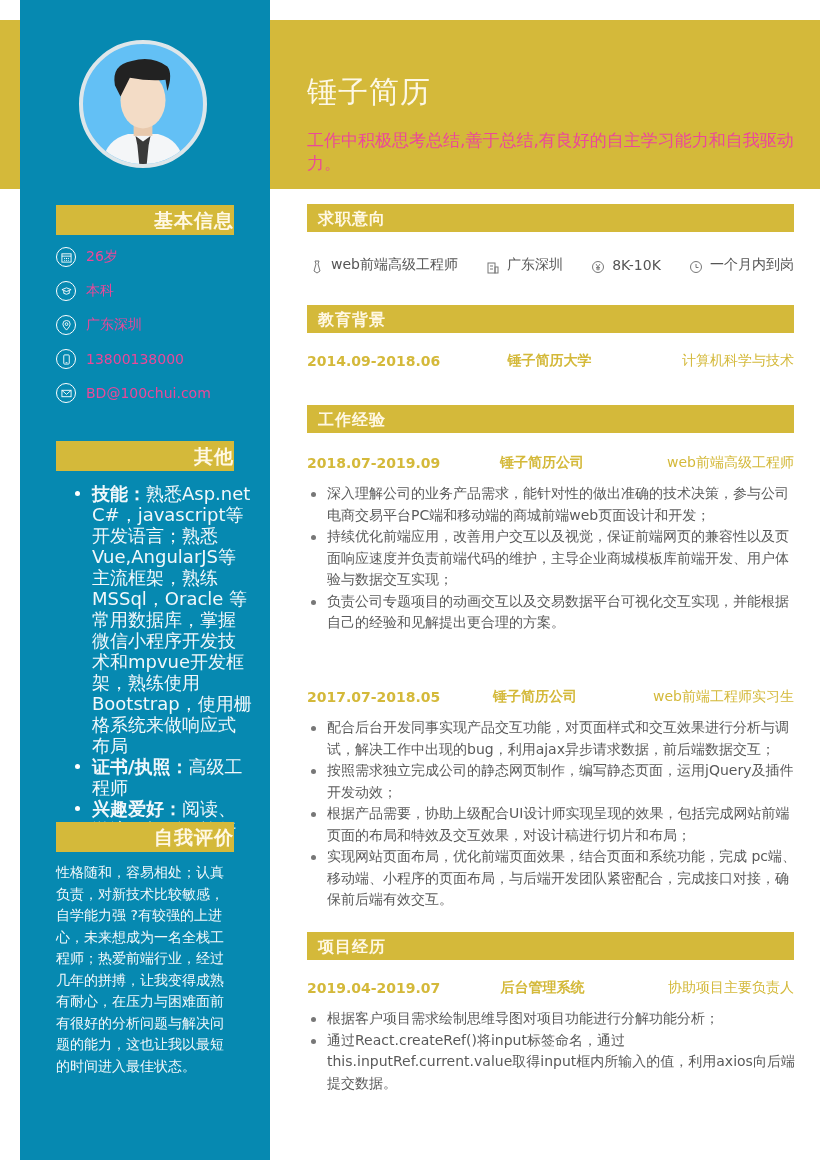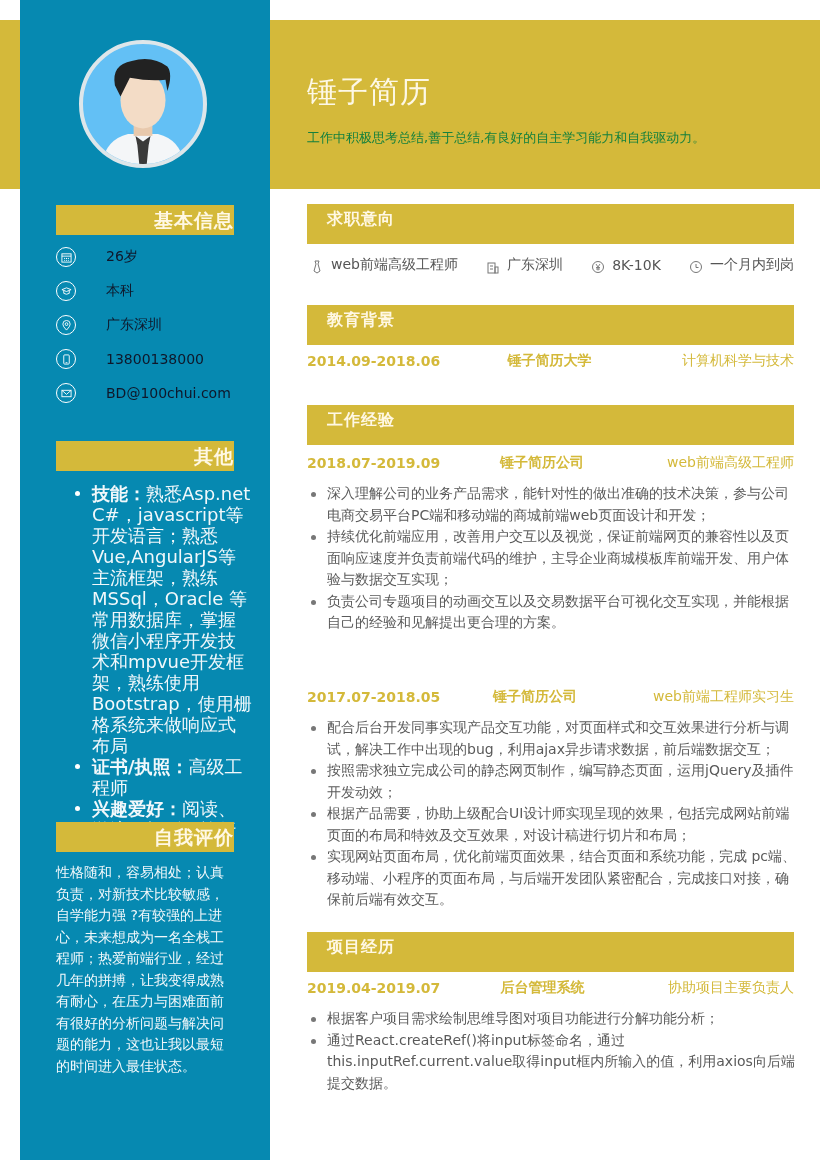--- a/index.html
+++ b/index.html
@@ -3,36 +3,36 @@
 <meta charset="utf-8">
 <style>
   * { box-sizing: border-box; margin: 0; padding: 0; }
   body { width: 820px; height: 1160px; background: #ffffff; position: relative; overflow: hidden;
          font-family: "DejaVu Sans", "Liberation Sans", sans-serif; }
   .header-band { position: absolute; left: 0; top: 20px; width: 820px; height: 169px; background: #d4b93a; }
   .sidebar { position: absolute; left: 20px; top: 0; width: 250px; height: 1160px; background: #0689b1; }
   .avatar { position: absolute; left: 79px; top: 40px; width: 128px; height: 128px; border-radius: 50%;
             background: #63c0f5; border: 4px solid #dde6ea; overflow: hidden; }
   .title { position: absolute; left: 307px; top: 72px; font-size: 30px; color: #fdf8e6; font-weight: normal; letter-spacing: 1px; }
-  .subtitle { position: absolute; left: 307px; top: 129px; font-size: 13px; color: #15803d; }
+  .subtitle { position: absolute; left: 307px; top: 129px; font-size: 17px; color: #ec4899; }
 
   .side-head { position: absolute; left: 56px; width: 178px; height: 30px; background: #d4b93a; color: #fff8e4;
                font-weight: bold; font-size: 19px; text-align: right; line-height: 30px; letter-spacing: 1px; }
-  .info-item { position: absolute; left: 56px; height: 22px; display: flex; align-items: center; color: #0f172a; font-size: 14px; gap: 20px; }
+  .info-item { position: absolute; left: 56px; height: 22px; display: flex; align-items: center; color: #ec4899; font-size: 14px; }
   .info-icon { width: 20px; height: 20px; border: 1.3px solid #ffffff; border-radius: 50%; display: flex; align-items: center; justify-content: center; margin-right: 10px; }
   .info-icon svg { width: 11px; height: 11px; }
 
   .others { position: absolute; left: 72px; top: 483px; width: 180px; color: #f1f8fb; font-size: 18px; line-height: 21px; list-style: none; }
   .others li { position: relative; padding-left: 20px; }
   .others li::before { content: ""; position: absolute; left: 3px; top: 8px; width: 5px; height: 5px; border-radius: 50%; background: #ffffff; }
   .others b { font-weight: bold; }
   .self-eval { position: absolute; left: 56px; top: 862px; width: 180px; color: #f1f8fb; font-size: 14px; line-height: 21.5px; }
 
-  .sec-head { position: absolute; left: 307px; width: 487px; height: 40px; background: #d4b93a; color: #fff8e4;
-              font-weight: bold; font-size: 16px; line-height: 30px; padding-left: 20px; letter-spacing: 1px; }
+  .sec-head { position: absolute; left: 307px; width: 487px; height: 28px; background: #d4b93a; color: #fff8e4;
+              font-weight: bold; font-size: 16px; line-height: 30px; padding-left: 11px; letter-spacing: 1px; }
   .intent-row { position: absolute; left: 310px; top: 255px; width: 484px; display: flex; justify-content: space-between; color: #555; font-size: 14px; }
   .intent-item { display: flex; align-items: center; }
   .intent-item svg { width: 14px; height: 14px; margin-right: 7px; margin-top: 5px; }
 
   .entry-head { position: absolute; left: 307px; width: 487px; height: 22px; display: flex; justify-content: space-between; align-items: center; font-size: 14px; color: #d4b93a; }
   .entry-head .date { font-weight: bold; width: 170px; }
   .entry-head .org { font-weight: bold; flex: 1; text-align: center; padding-right: 60px; }
   .entry-head .role { text-align: right; }
 
   .bullets { position: absolute; left: 307px; width: 490px; list-style: none; color: #5a5a5a; font-size: 14px; line-height: 21.5px; }

